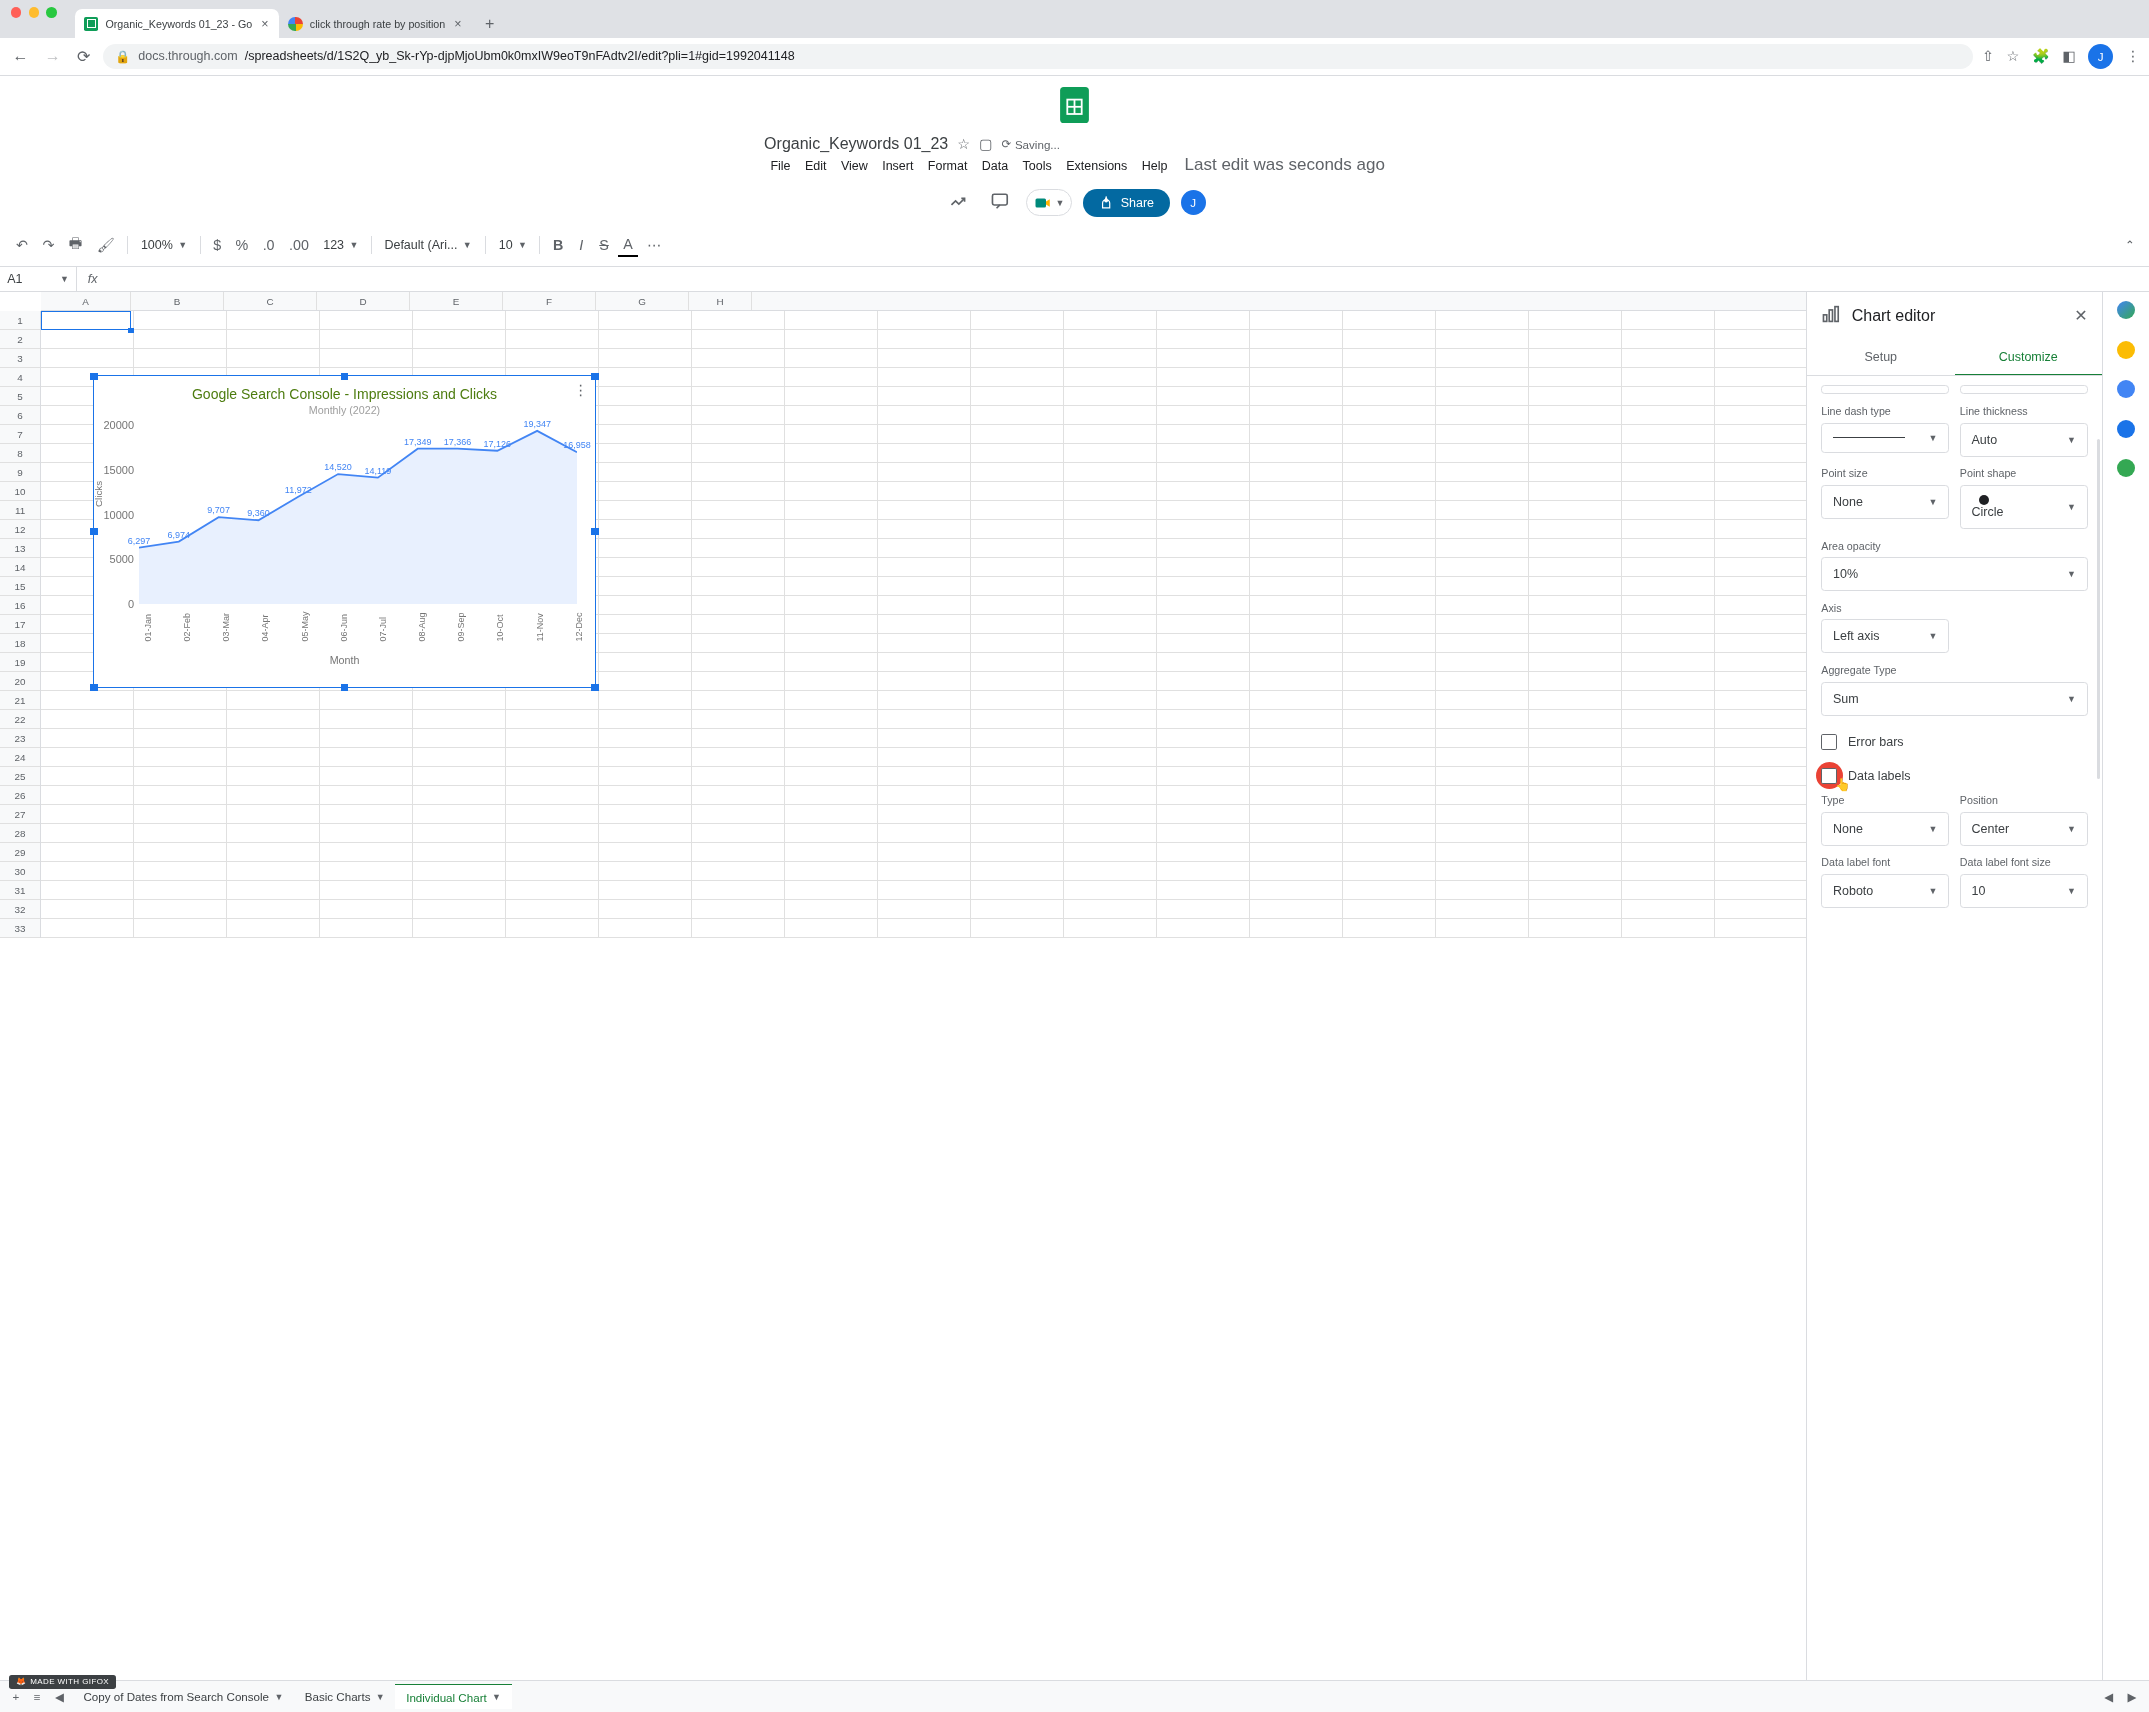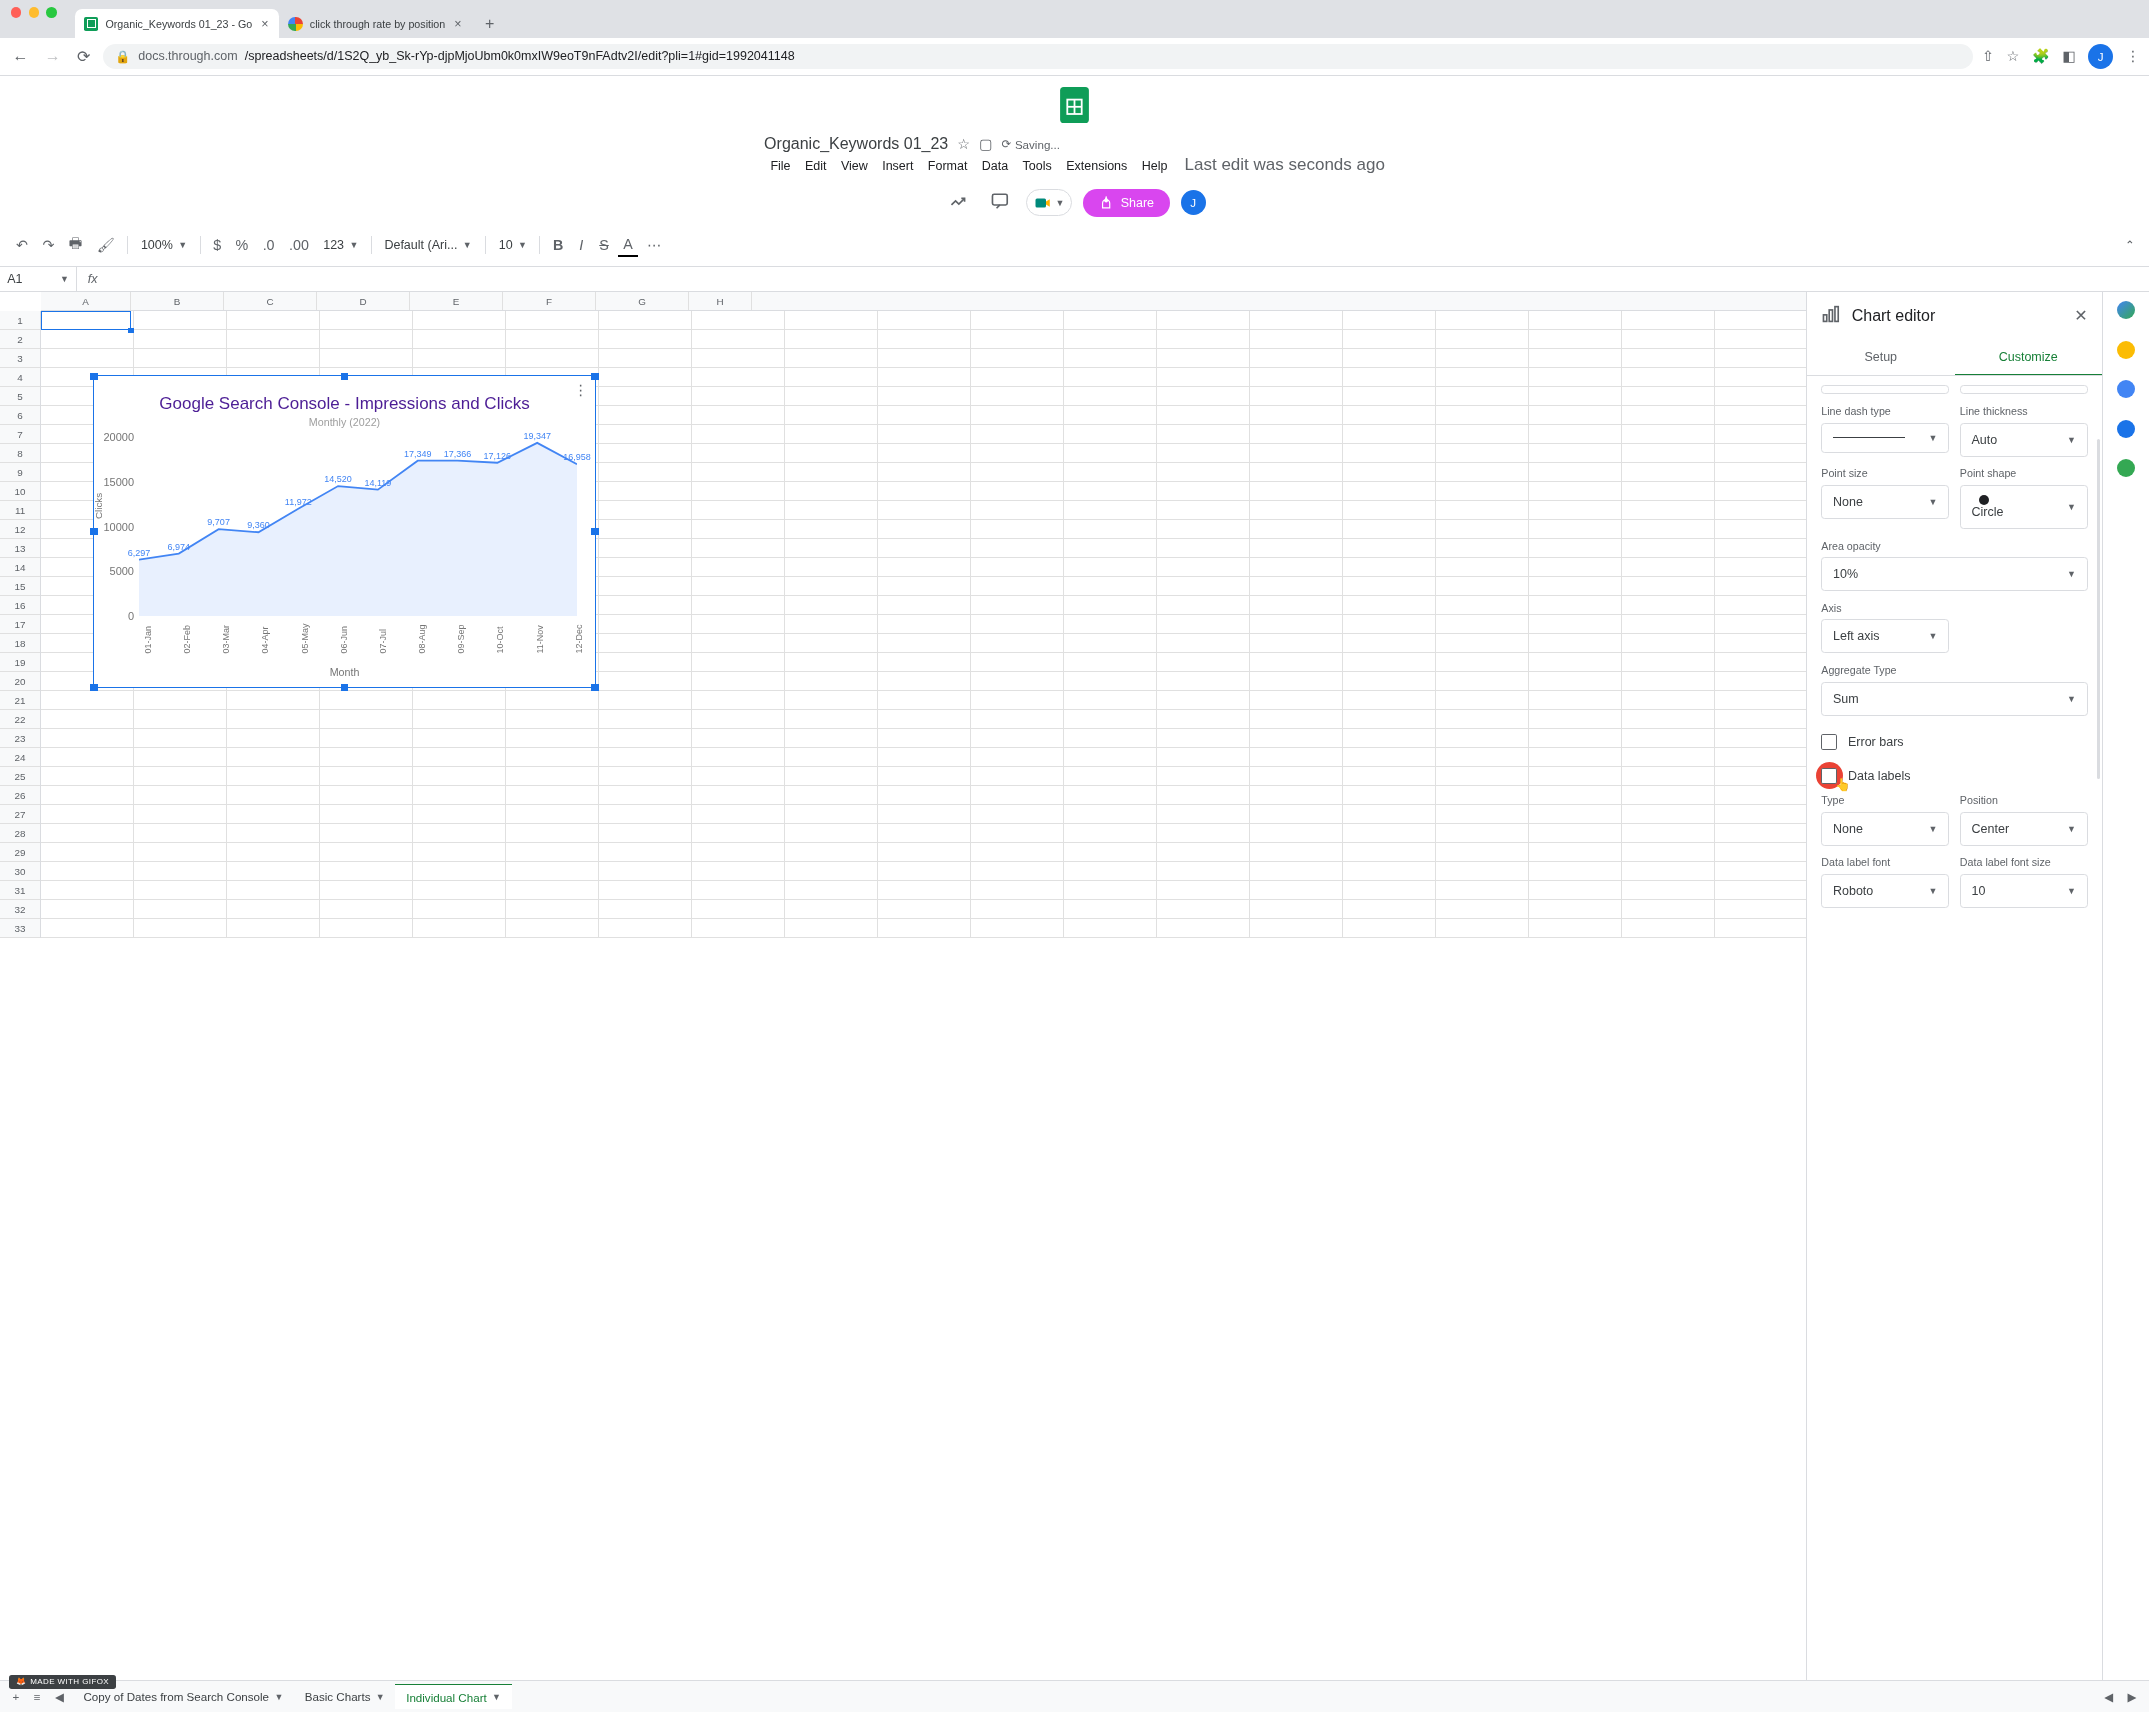--- a/index.html
+++ b/index.html
@@ -41,21 +41,21 @@
     .doc-title { font-size: 16px; color: #3c4043; }
     .star-icon, .folder-icon, .sync-icon { color: #5f6368; font-size: 14.3px; cursor:pointer; }
     .saving { color: #5f6368; font-size: 11.6px; display:flex; gap:3.6px; align-items:center; }
     .menubar { display: flex; gap: 1.8px; margin-top: 1.8px; }
     .menu-item { padding: 3.6px 6.3px; font-size: 12.5px; color: #202124; cursor:pointer; border-radius:3.6px; }
     .last-edit { color: #5f6368; font-size: 17px; margin-left: 9px; cursor:pointer; }
     .doc-actions { display: flex; align-items: center; gap: 10.7px; }
     .action-icon { color: #5f6368; font-size: 18px; cursor:pointer; padding:5.4px; }
     .meet-btn { display:flex; align-items:center; gap:3.6px; padding:3.6px 7.2px; border:0.9px solid #dadce0; border-radius:18px; cursor:pointer; }
     .meet-logo { width:18px; height:18px; }
-    .share-btn { background: #d946ef; color: #fff; border: none; border-radius: 18px; padding: 7.2px 16px; font-size: 12.5px; display: flex; gap: 7.2px; align-items: center; cursor:pointer; font-weight:500; }
+    .share-btn { background: #0369a1; color: #fff; border: none; border-radius: 18px; padding: 7.2px 16px; font-size: 12.5px; display: flex; gap: 7.2px; align-items: center; cursor:pointer; font-weight:500; }
     
     .toolbar { display: flex; align-items: center; padding: 3.6px 10.7px; gap: 3.6px; border-bottom: 0.9px solid #dadce0; margin-top:3.6px; }
     .tb-btn { color: #5f6368; padding: 5.4px; cursor:pointer; font-size:14.3px; min-width:18px; text-align:center; }
     .tb-sep { width:0.9px; height:18px; background:#dadce0; margin:0 3.6px; }
     .tb-select { display:flex; align-items:center; gap:5.4px; padding:3.6px 5.4px; font-size:12.5px; color:#3c4043; cursor:pointer; }
     .tb-caret { color:#5f6368; font-size:9px; }
     .tb-collapse { margin-left:auto; color:#5f6368; cursor:pointer; padding:3.6px; }
     
     .fxbar { display:flex; align-items:center; border-bottom:0.9px solid #dadce0; height:25px; }
     .cell-ref { width:77px; padding:0 7.2px; font-size:12.5px; color:#3c4043; display:flex; align-items:center; justify-content:space-between; border-right:0.9px solid #dadce0; height:100%; }
@@ -77,21 +77,21 @@
     }
     .sel-cell { position:absolute; top:0; left:0; width:90px; height:19px; border:1.8px solid #1a73e8; background:#fff; }
     .sel-handle { position:absolute; right:-3.6px; bottom:-3.6px; width:5.4px; height:5.4px; background:#1a73e8; }
     
     .chart-obj { position:absolute; top:64px; left:52px; width:503px; height:313px; background:#fff; border:0.9px solid #1a73e8; }
     .chart-handle { position:absolute; width:7.2px; height:7.2px; background:#1a73e8; }
     .ch-tl{top:-3.6px;left:-3.6px;} .ch-tm{top:-3.6px;left:50%;margin-left:-3.6px;} .ch-tr{top:-3.6px;right:-3.6px;}
     .ch-ml{top:50%;left:-3.6px;margin-top:-3.6px;} .ch-mr{top:50%;right:-3.6px;margin-top:-3.6px;}
     .ch-bl{bottom:-3.6px;left:-3.6px;} .ch-bm{bottom:-3.6px;left:50%;margin-left:-3.6px;} .ch-br{bottom:-3.6px;right:-3.6px;}
     .chart-menu { position:absolute; top:5.4px; right:7.2px; color:#5f6368; cursor:pointer; font-size:14.3px; }
-    .chart-title { text-align:center; font-size:17px; color:#4c1d95; margin-top:18px; }
+    .chart-title { text-align:center; font-size:14px; color:#4d7c0f; margin-top:10px; }
     .chart-sub { text-align:center; font-size:10.7px; color:#9e9e9e; margin-top:1.8px; }
     .chart-plot { position:relative; margin:9px 18px 3.6px 45px; height:179px; }
     .y-tick { position:absolute; left:-43px; font-size:11px; color:#757575; transform:translateY(-50%); width:38px; text-align:right; }
     .y-axis-label { position:absolute; left:-41px; top:50%; transform:rotate(-90deg) translateX(13.4px); font-size:9.9px; color:#757575; transform-origin:left; }
     .chart-svg { width:100%; height:100%; }
     .x-ticks { display:flex; justify-content:space-between; margin:1.8px 18px 0 45px; }
     .x-tick { font-size:9px; color:#757575; transform:rotate(-90deg); transform-origin:top; width:7.2px; white-space:nowrap; position:relative; top:30px; }
     .x-axis-label { text-align:center; font-size:10.7px; color:#757575; margin-top:36px; }
     .data-label { position:absolute; font-size:9px; color:#4285f4; transform:translate(-50%,-120%); }
     

